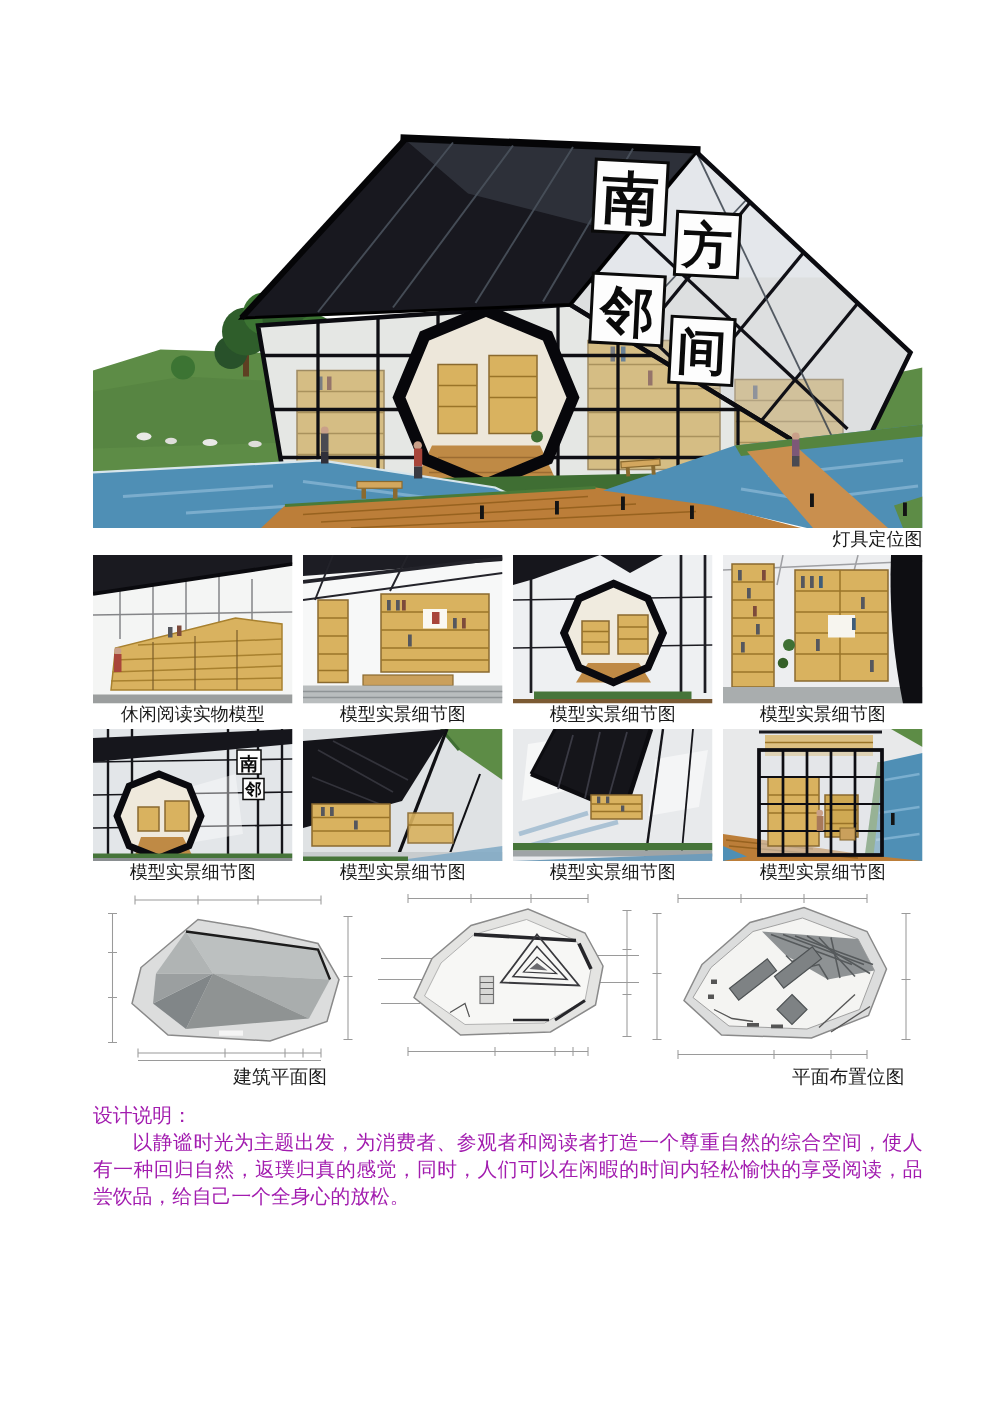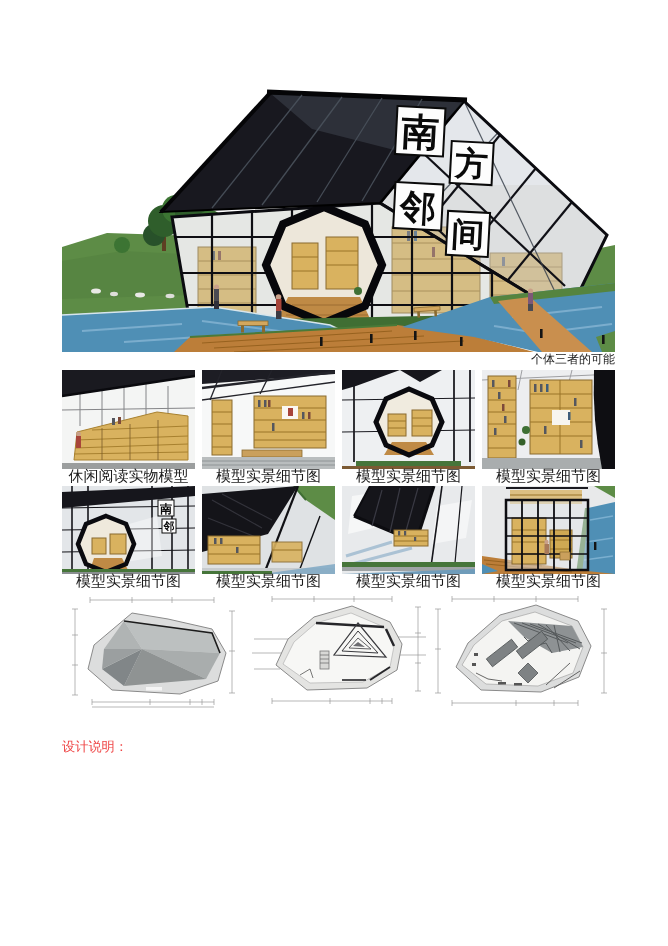--- a/index.html
+++ b/index.html
@@ -5,28 +5,28 @@
   html,body{margin:0;padding:0;background:#ffffff;}
   .board{position:relative;width:668px;height:946px;background:#fff;overflow:hidden;
          font-family:"Liberation Serif","DejaVu Serif",serif;color:#111;}
   .content{margin:85px 53px 0 62px;width:553px;}
   figure{margin:0;padding:0;}
   .hero-img{display:block;width:553px;height:267px;}
   .hero-caption{text-align:right;font-size:12px;line-height:15px;color:#1a1a1a;}
   .g-row{display:flex;justify-content:space-between;margin-top:3px;}
   .thumb{width:133px;}
   .thumb svg{display:block;width:133px;}
-  .thumb-caption{text-align:center;font-size:15px;line-height:14px;color:#1a1a1a;white-space:nowrap;}
+  .thumb-caption{text-align:center;font-size:12px;line-height:14px;color:#1a1a1a;white-space:nowrap;}
   .plans-row{display:flex;justify-content:space-between;margin-top:5px;}
   .plan svg{display:block;}
   .plan-caption{font-size:12.5px;line-height:15px;color:#1a1a1a;text-align:right;}
   .pc1{padding-right:32px;}
   .pc2{padding-right:2px;}
   .pc3{padding-right:12px;}
-  .description{margin-top:27px;font-size:13.2px;line-height:18px;color:#ef4444;}
+  .description{margin-top:9px;font-size:13.2px;line-height:18px;color:#a21caf;}
   .desc-title{font-weight:normal;}
   .description p{margin:0;text-indent:2em;text-align:justify;}
   .bk{stroke:#8a6a2f;stroke-width:1;}
 </style>
 </head>
 <body>
 
 <div class="board">
   <div class="content">
 
@@ -222,21 +222,21 @@
         </g>
         <g fill="#141414">
           <rect x="258" y="252" width="2.6" height="9"></rect>
             <rect x="308" y="249" width="2.6" height="9"></rect>
           <rect x="352" y="246" width="2.6" height="9"></rect>
             <rect x="398" y="252" width="2.6" height="9"></rect>
           <rect x="478" y="244" width="2.6" height="9"></rect>
             <rect x="540" y="250" width="2.6" height="9"></rect>
         </g>
       </svg>
-      <figcaption class="hero-caption">个体三者的可能</figcaption>
+      <figcaption class="hero-caption">灯具定位图</figcaption>
     </figure>
 
     <div class="g-row">
       <figure class="thumb">
         <svg viewBox="0 0 133 99" height="99" preserveAspectRatio="none">
           <rect width="133" height="99" fill="#f4f5f4"></rect>
           <g stroke="#2a2a30" stroke-width="1" opacity="0.55">
             <line x1="18" y1="8" x2="18" y2="56"></line>
               <line x1="40" y1="10" x2="40" y2="56"></line>
             <line x1="62" y1="12" x2="62" y2="56"></line>
@@ -588,20 +588,21 @@
             <polygon points="80,56 62,28 150,40 158,60" fill="#bcc0c0"></polygon>
             <polygon points="80,56 158,60 144,86" fill="#a9adad"></polygon>
             <polygon points="80,56 144,86 62,93" fill="#8f9393"></polygon>
             <polygon points="80,56 62,93 40,76" fill="#818688"></polygon>
             <polygon points="80,56 40,76 42,56" fill="#9b9fa0"></polygon>
             <polygon points="80,56 42,56 62,28" fill="#b0b4b4"></polygon>
             <polyline points="62,28 150,40 158,60" fill="none" stroke="#1c1c1c" stroke-width="1.6"></polyline>
           </g>
           <rect x="84" y="94" width="16" height="3.5" fill="#f5f5f5"></rect>
         </svg>
+        <figcaption class="plan-caption pc1">建筑平面图</figcaption>
       </figure>
 
       <figure class="plan">
         <svg viewBox="0 0 178 118" width="178" height="118">
           <rect width="178" height="118" fill="#ffffff"></rect>
           <g stroke="#9a9a9a" stroke-width="0.7">
             <line x1="22" y1="6" x2="142" y2="6"></line>
               <line x1="22" y1="3" x2="22" y2="9"></line>
               <line x1="64" y1="3" x2="64" y2="9"></line>
               <line x1="104" y1="3" x2="104" y2="9"></line>
@@ -694,21 +695,23 @@
               <line x1="126" y1="95" x2="152" y2="78"></line>
             <polyline points="48,80 60,86 74,88" fill="none"></polyline>
           </g>
           <g fill="#555555">
             <rect x="46" y="60" width="4" height="3"></rect>
               <rect x="44" y="70" width="4" height="3"></rect>
             <rect x="70" y="89" width="8" height="2.5"></rect>
               <rect x="86" y="90" width="8" height="2.5"></rect>
           </g>
         </svg>
+        <figcaption class="plan-caption pc3">平面布置位图</figcaption>
       </figure>
     </div>
 
     <div class="description">
       <div class="desc-title">设计说明：</div>
+      <p>以静谧时光为主题出发，为消费者、参观者和阅读者打造一个尊重自然的综合空间，使人有一种回归自然，返璞归真的感觉，同时，人们可以在闲暇的时间内轻松愉快的享受阅读，品尝饮品，给自己一个全身心的放松。</p>
     </div>
 
   </div>
 </div>
 
 </body></html>

